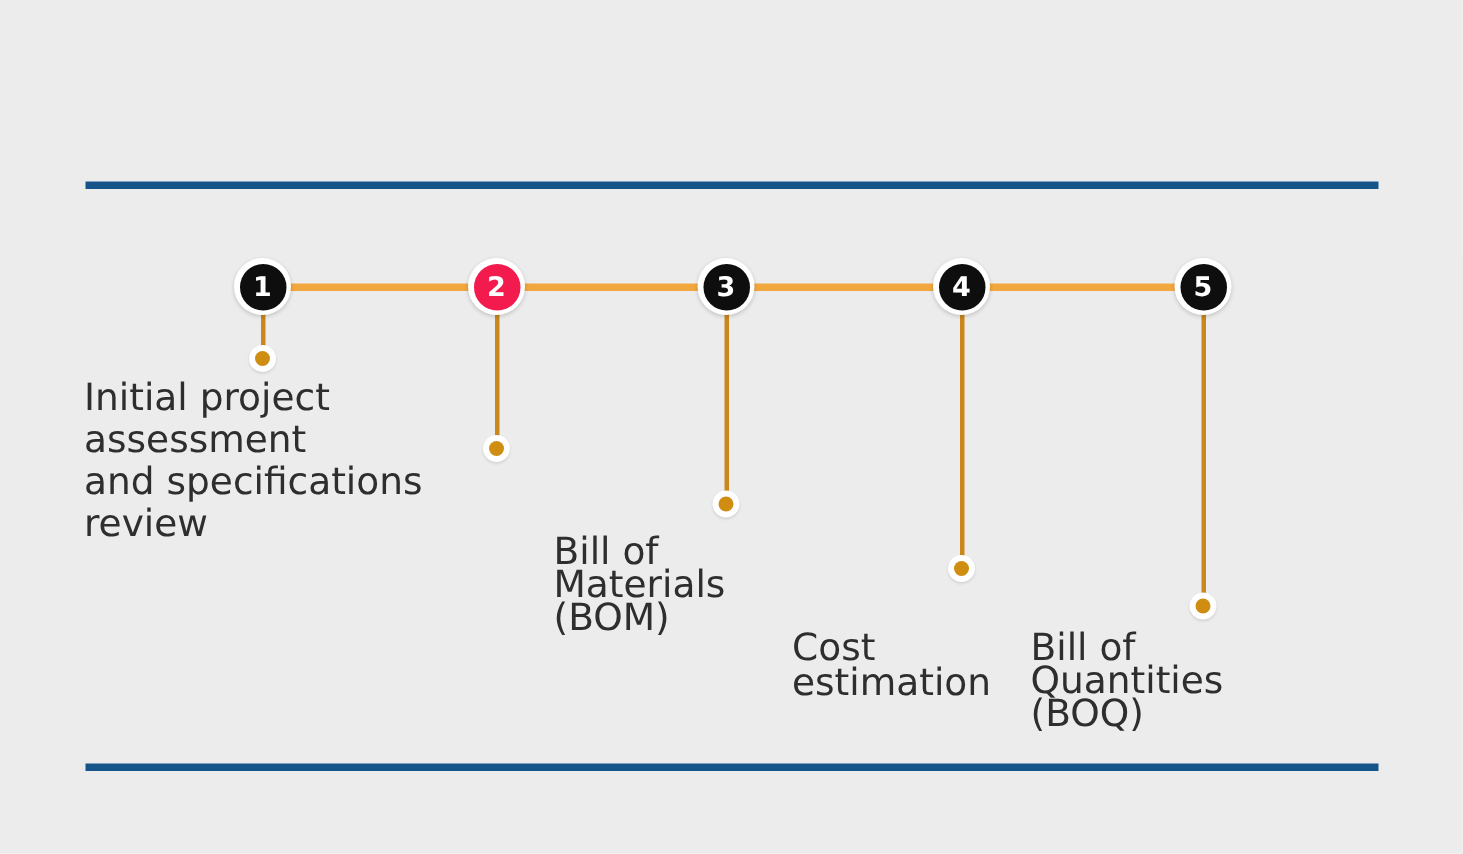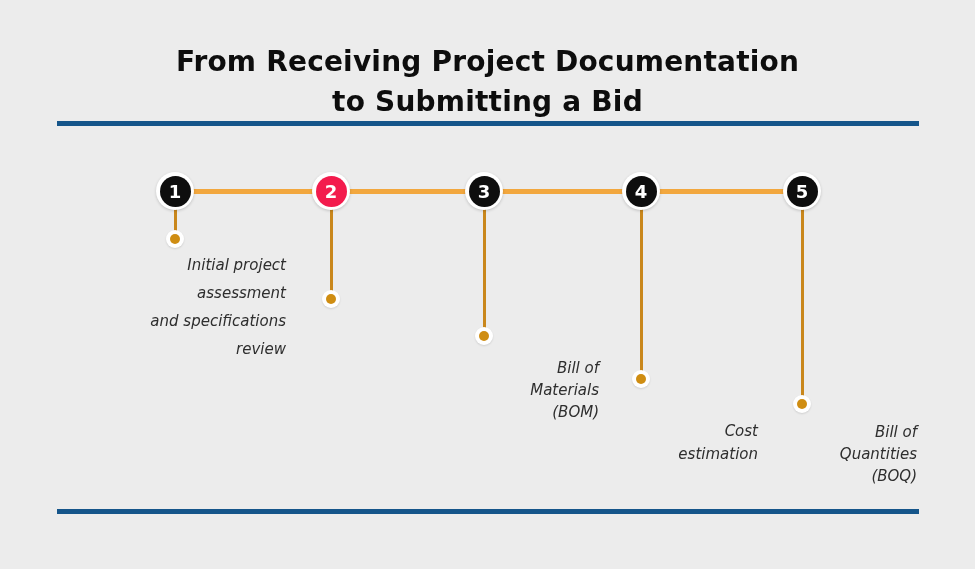--- a/index.html
+++ b/index.html
@@ -110,38 +110,37 @@
     align-items: center;
     justify-content: center;
   }
   .node.highlight .node-inner {
     background: var(--step-highlight, #f31b4d);
   }
 
   .label {
     position: absolute;
     width: 230px;
-    text-align: right;
+    text-align: left;
     white-space: pre-line;
-    font-size: 15px;
+    font-size: 25px;
     color: var(--label-text, #2e2e2e);
-    font-style: italic;
   }
   .label.s1 { left: 56px;  top: 251px; line-height: 28px; }
   .label.s2 { left: 217px; top: 313px; line-height: 28px; font-weight: bold; color: var(--label-bold-text, #121212); }
   .label.s3 { left: 369px; top: 357px; line-height: 22px; }
   .label.s4 { left: 528px; top: 420px; line-height: 23px; }
   .label.s5 { left: 687px; top: 421px; line-height: 22px; }
 </style>
 </head>
 <body>
 
 <div class="canvas">
 
-  <h1 class="title"><span>From Receiving Project Documentation</span><br><span>to Submitting a Bid</span></h1>
+  <h1 class="title"><br></h1>
 
   <div class="rule rule-top"></div>
 
   <div class="timeline-line"></div>
 
   <div class="stem s1"></div>
   <div class="stem s2"></div>
   <div class="stem s3"></div>
   <div class="stem s4"></div>
   <div class="stem s5"></div>

